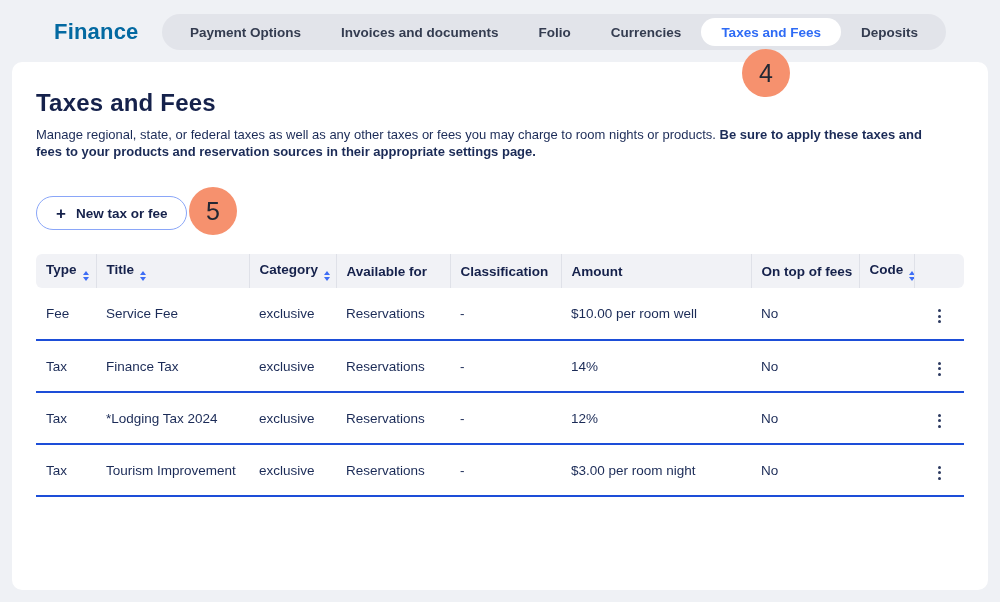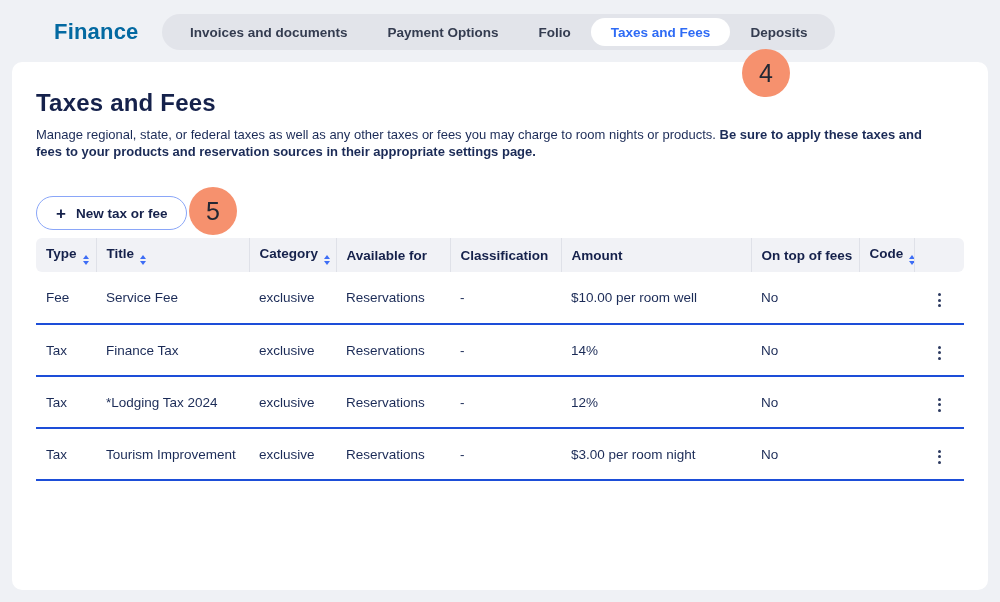--- a/index.html
+++ b/index.html
@@ -34,21 +34,21 @@
   h1 { margin:0; font-size:24px; line-height:30px; font-weight:700; color:#15214B; letter-spacing:.2px; }
   .desc { margin:8px 0 0; font-size:13px; line-height:17px; color:#1B2B57; max-width:902px; }
   .desc strong { font-weight:700; }
   .new-btn {
     margin-top:36px; display:inline-flex; align-items:center; gap:10px; height:34px;
     padding:0 19px; border:1px solid #8AA6F8; border-radius:17px; background:#FFFFFF;
     color:#15214B; font-family:"Liberation Sans", sans-serif; font-size:13.5px; font-weight:700; cursor:pointer;
   }
   .new-btn .plus { font-size:17px; font-weight:600; line-height:1; }
   
-  table { margin-top:8px; width:928px; border-collapse:collapse; table-layout:fixed; }
+  table { margin-top:24px; width:928px; border-collapse:collapse; table-layout:fixed; }
   thead th {
     background:#F1F2F6; height:34px; text-align:left; font-size:13.5px; font-weight:700;
     color:#15214B; padding:0 10px; white-space:nowrap; overflow:hidden;
   }
   thead th + th { border-left:1px solid #DFE1E8; }
   thead th:first-child { border-radius:6px 0 0 6px; }
   thead th:last-child  { border-radius:0 6px 6px 0; }
   tbody td {
     height:52px; border-bottom:2px solid #1d4ed8; font-size:13.5px; color:#1B2B57;
     padding:0 10px; white-space:nowrap; overflow:hidden;
@@ -60,23 +60,24 @@
   td.actions { text-align:center; }
   .kebab { background:none; border:0; cursor:pointer; display:inline-flex; flex-direction:column; gap:2.5px; padding:4px 8px; }
   .kebab .kdot { width:3px; height:3px; border-radius:50%; background:#2C3A60; }
 </style>
 </head>
 <body>
 
 <div class="topbar">
   <div class="app-title">Finance</div>
   <nav class="tabbar" id="tabbar">
+      <button class="tab">Payment Options</button>
       <button class="tab">Invoices and documents</button>
-      <button class="tab">Payment Options</button>
       <button class="tab">Folio</button>
+      <button class="tab">Currencies</button>
       <button class="tab active">Taxes and Fees</button>
       <button class="tab">Deposits</button>
     </nav>
 </div>
 
 <div class="annot" id="annot4">4</div>
 <div class="annot" id="annot5">5</div>
 
 <main class="card">
   <h1>Taxes and Fees</h1>

